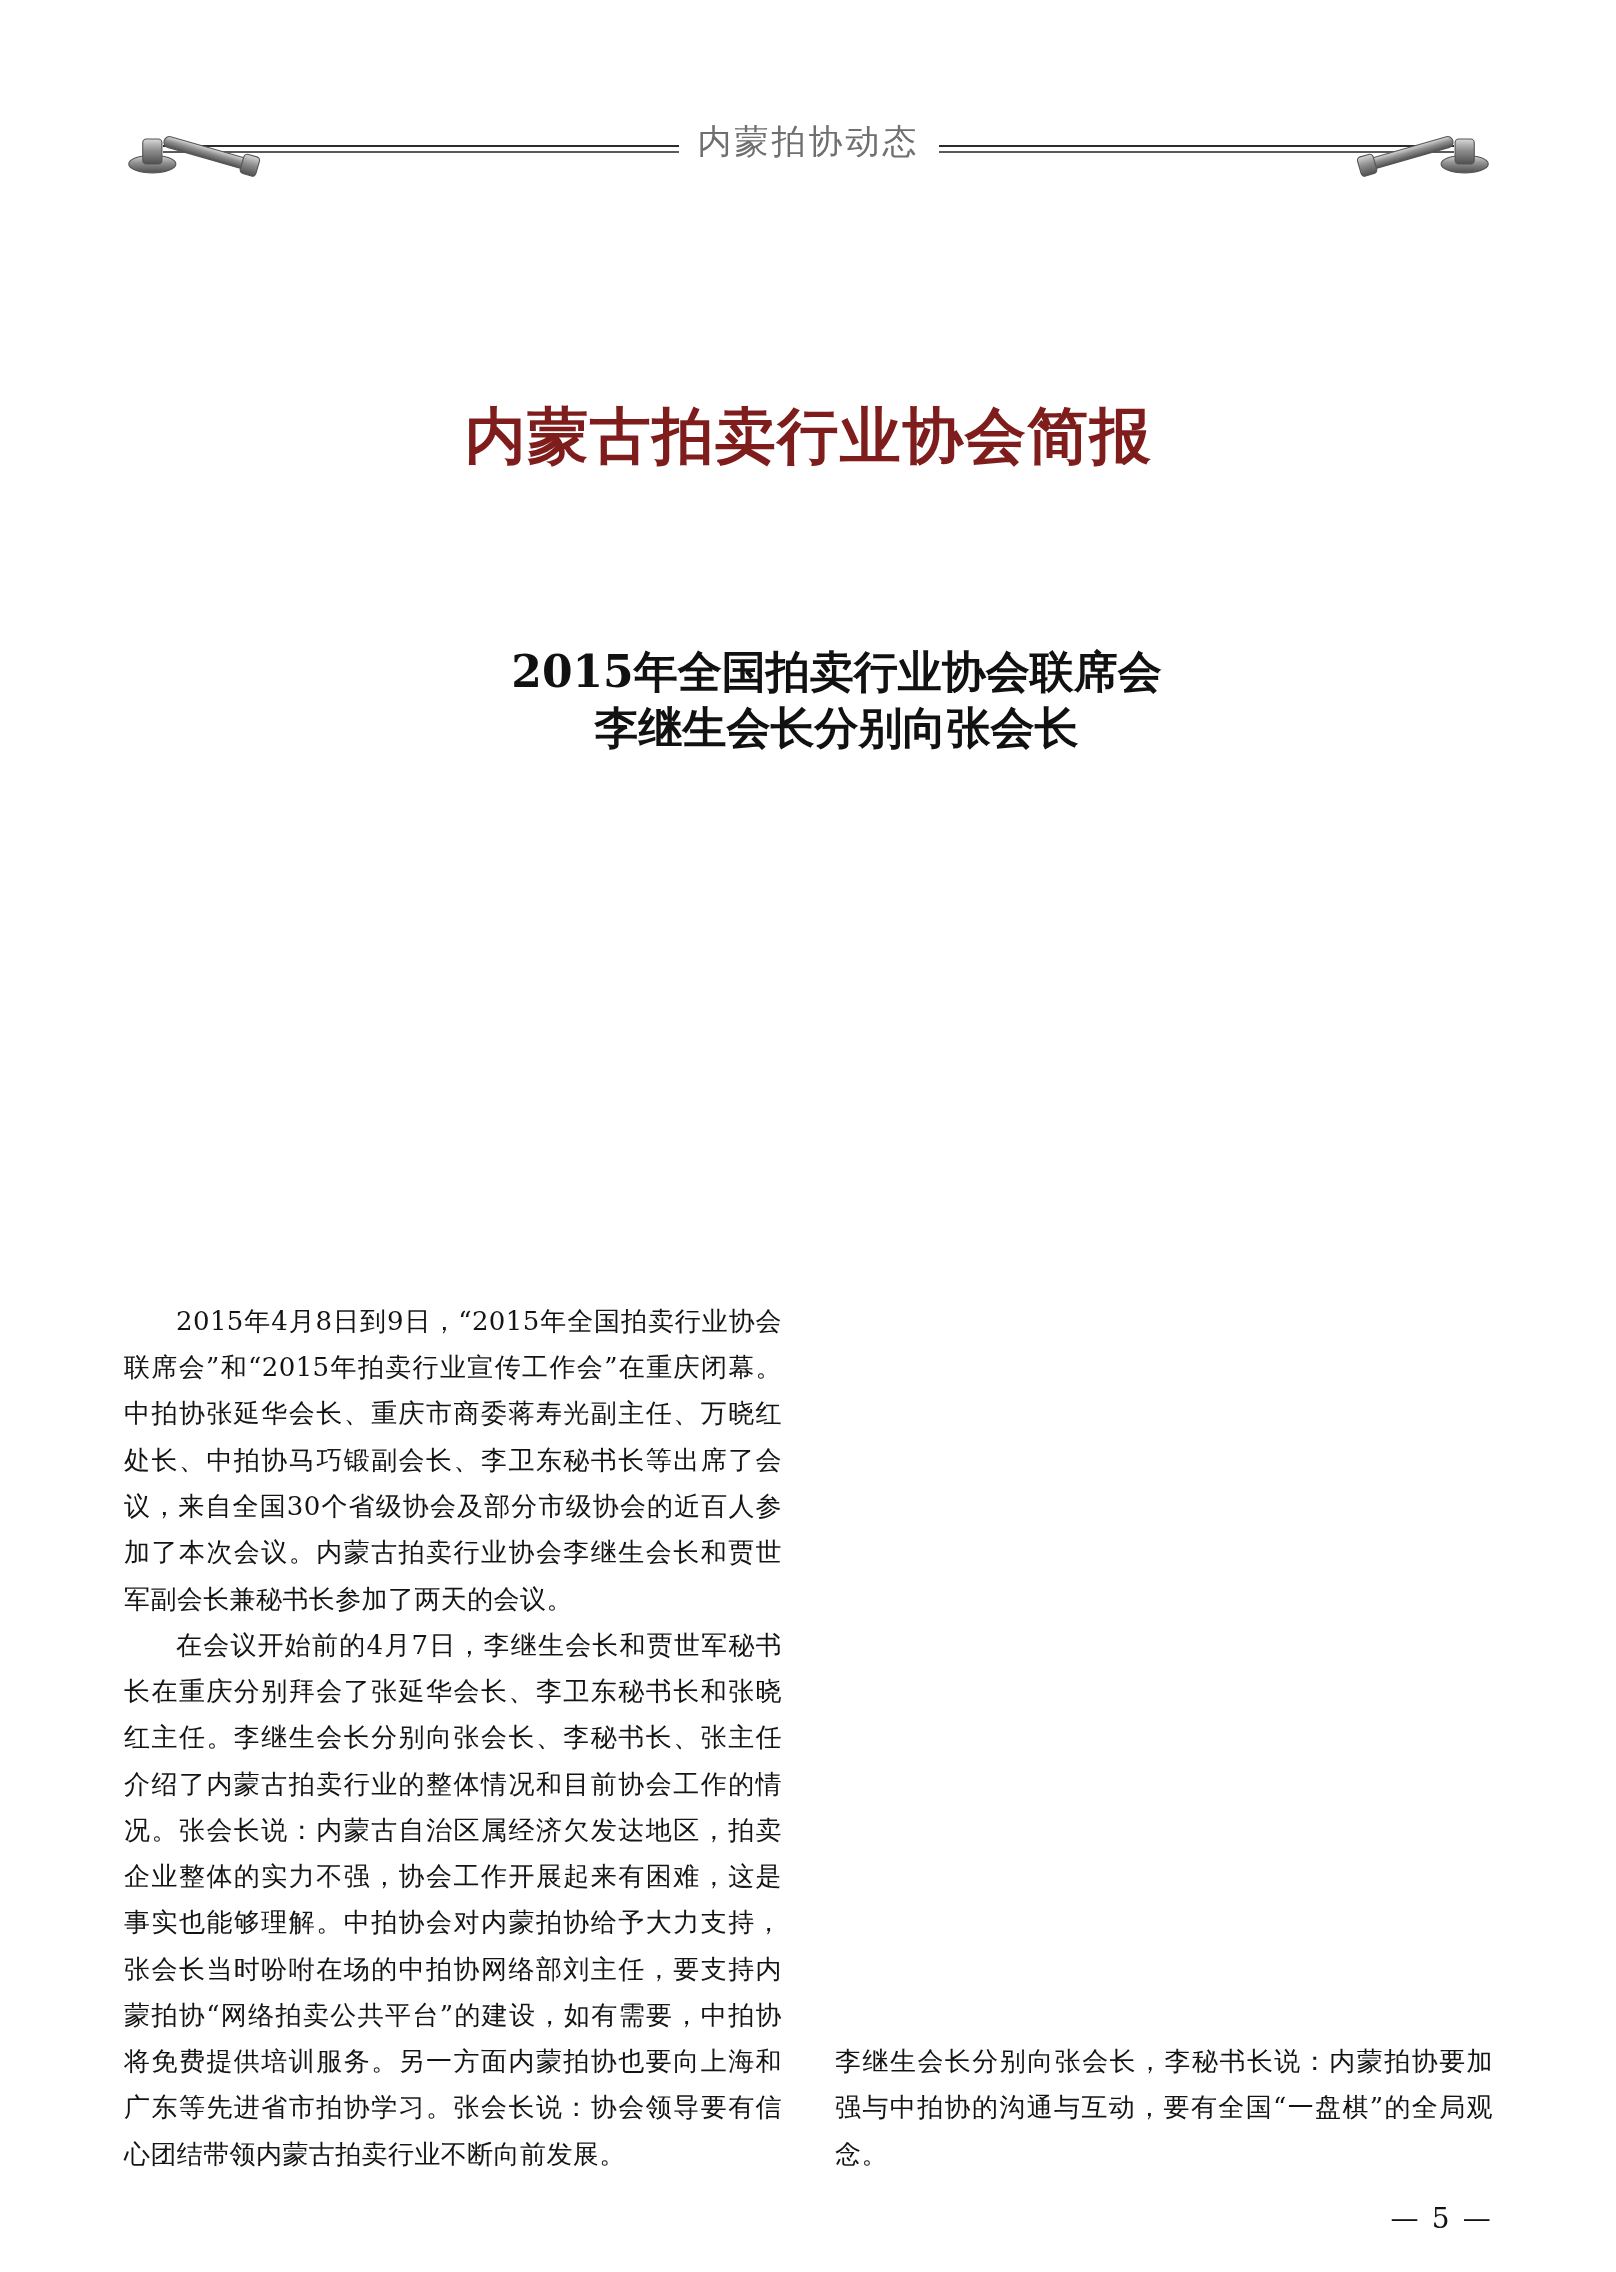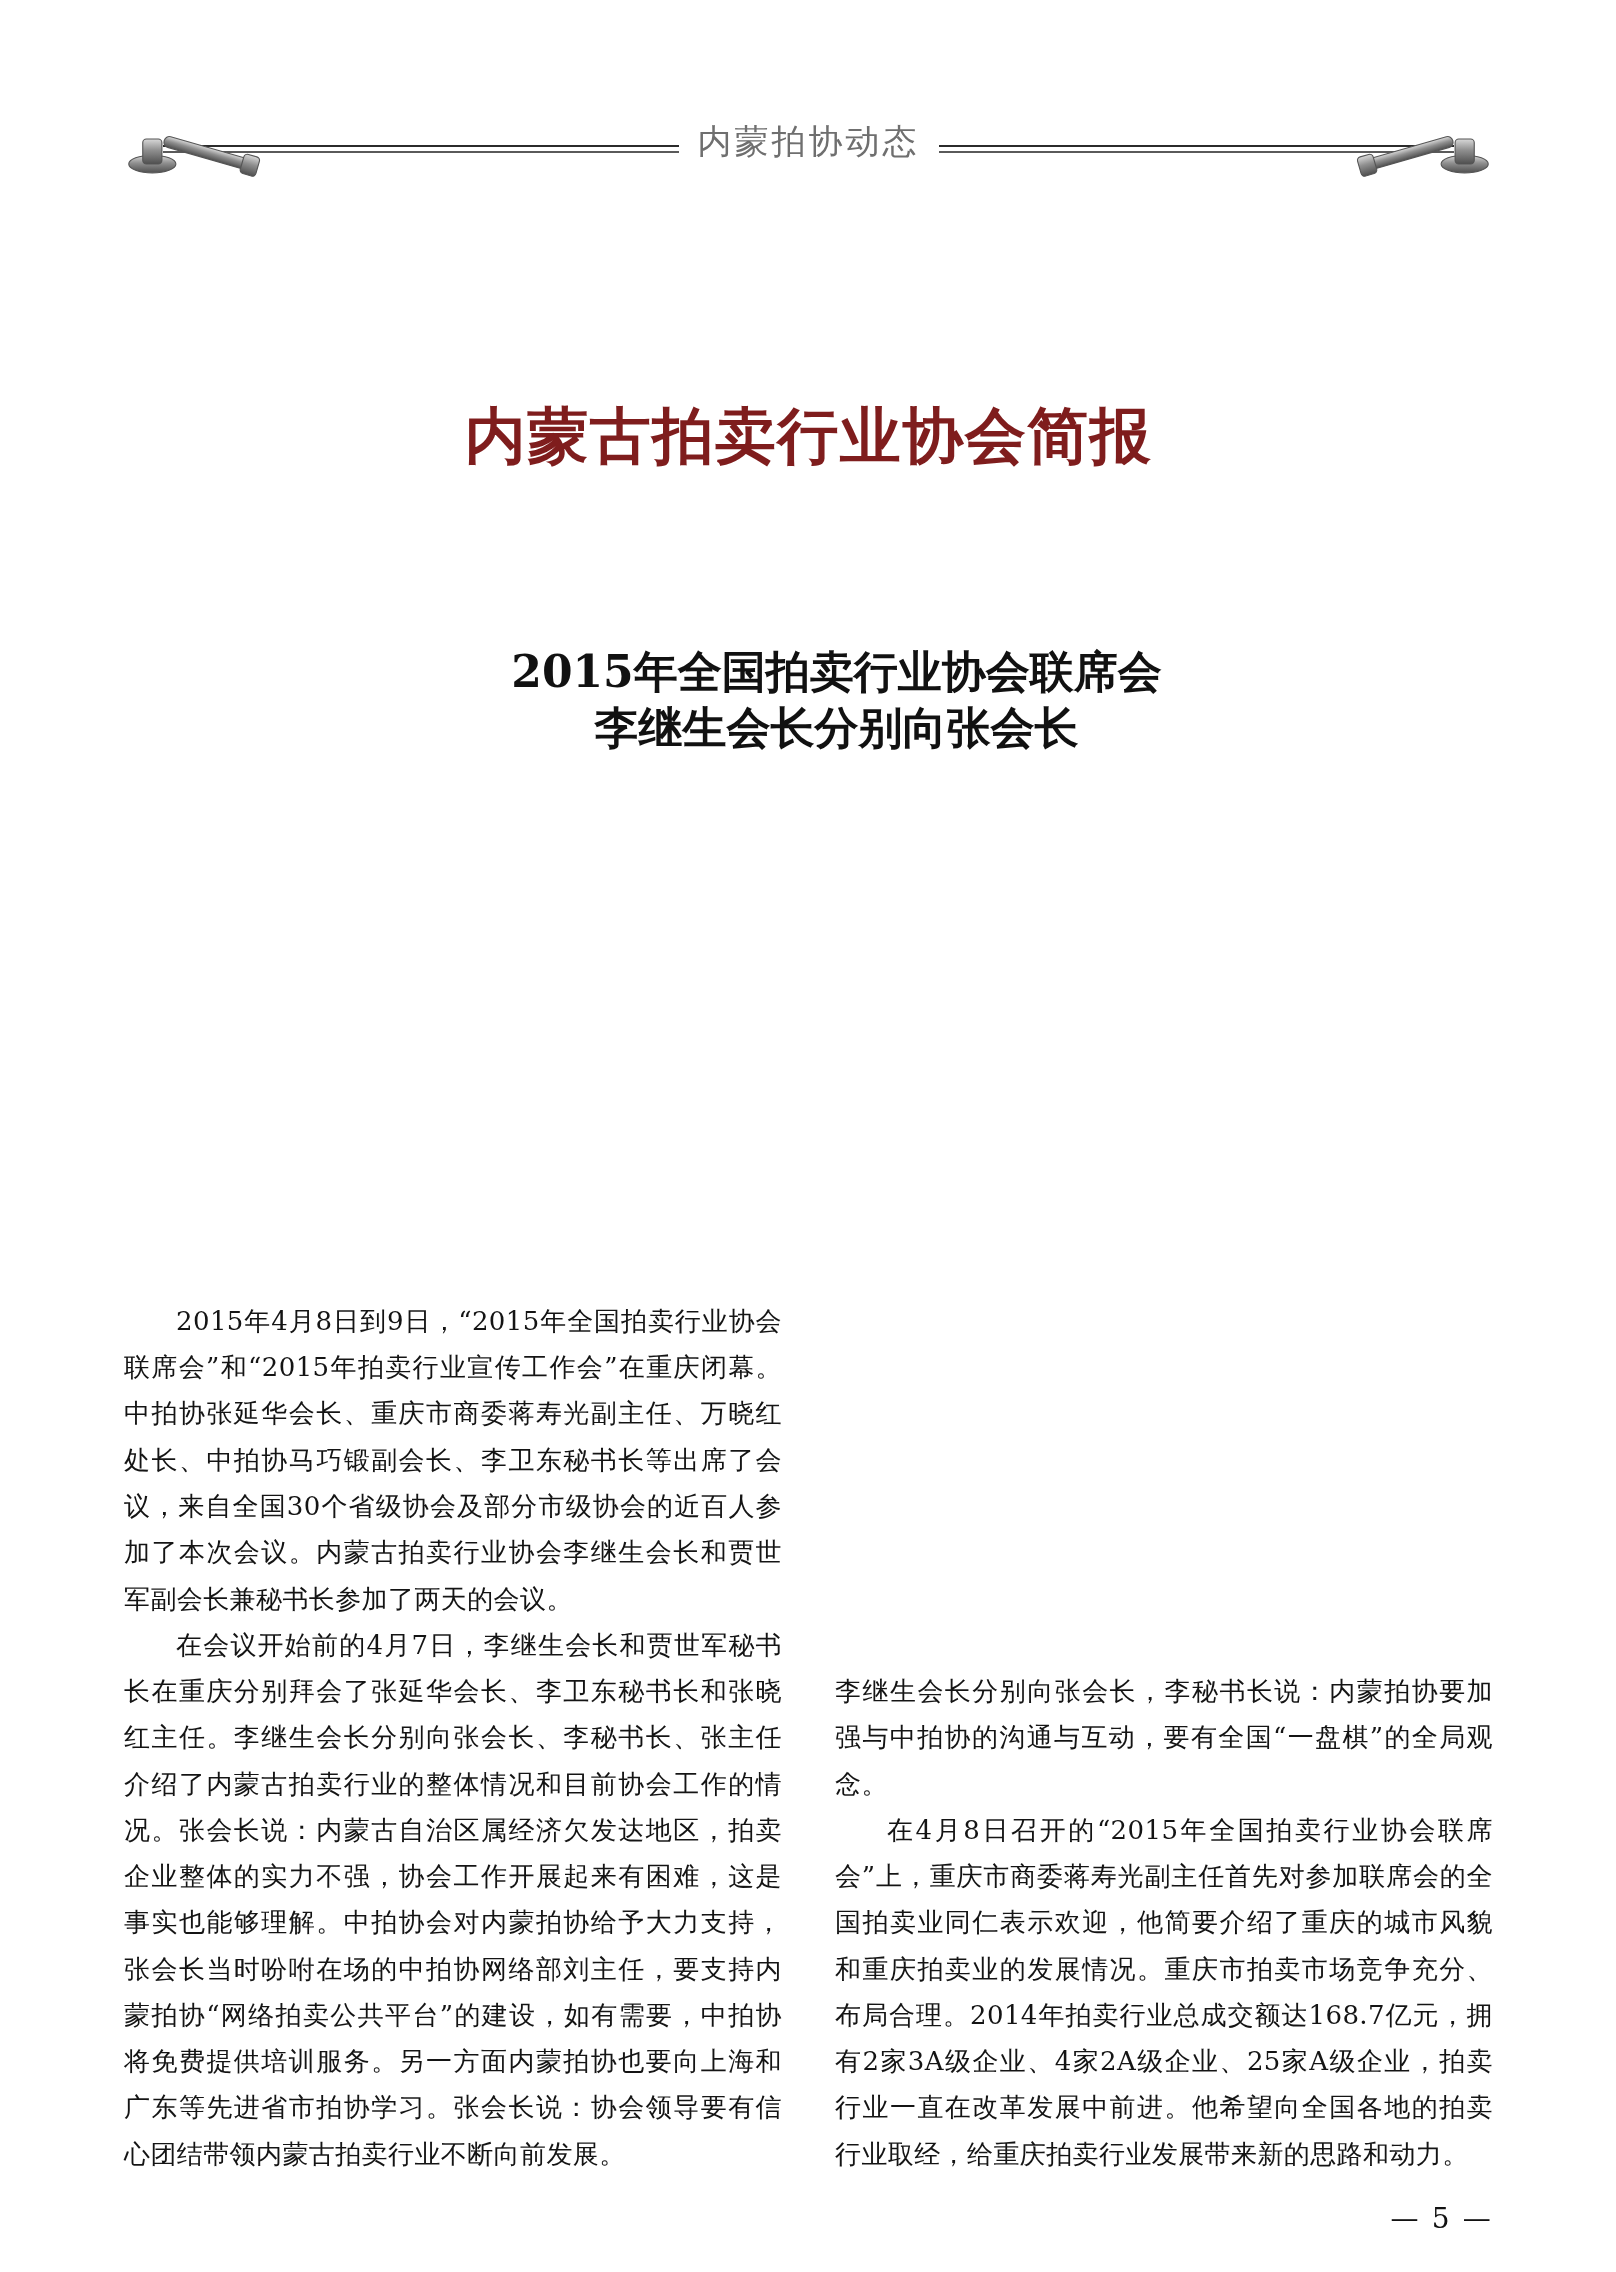--- a/index.html
+++ b/index.html
@@ -183,20 +183,19 @@
     <span class="line">李继生会长分别向张会长</span>
   </h2>
 
   <div class="body-cols">
     <div class="col">
       <p>2015年4月8日到9日，“2015年全国拍卖行业协会联席会”和“2015年拍卖行业宣传工作会”在重庆闭幕。中拍协张延华会长、重庆市商委蒋寿光副主任、万晓红处长、中拍协马巧锻副会长、李卫东秘书长等出席了会议，来自全国30个省级协会及部分市级协会的近百人参加了本次会议。内蒙古拍卖行业协会李继生会长和贾世军副会长兼秘书长参加了两天的会议。</p>
       <p>在会议开始前的4月7日，李继生会长和贾世军秘书长在重庆分别拜会了张延华会长、李卫东秘书长和张晓红主任。李继生会长分别向张会长、李秘书长、张主任介绍了内蒙古拍卖行业的整体情况和目前协会工作的情况。张会长说：内蒙古自治区属经济欠发达地区，拍卖企业整体的实力不强，协会工作开展起来有困难，这是事实也能够理解。中拍协会对内蒙拍协给予大力支持，张会长当时吩咐在场的中拍协网络部刘主任，要支持内蒙拍协“网络拍卖公共平台”的建设，如有需要，中拍协将免费提供培训服务。另一方面内蒙拍协也要向上海和广东等先进省市拍协学习。张会长说：协会领导要有信心团结带领内蒙古拍卖行业不断向前发展。</p>
     </div>
     <div class="col">
       <p class="noindent">李继生会长分别向张会长，李秘书长说：内蒙拍协要加强与中拍协的沟通与互动，要有全国“一盘棋”的全局观念。</p>
-      <p>在4月8日召开的“2015年全国拍卖行业协会联席会”上，重庆市商委蒋寿光副主任首先对参加联席会的全国拍卖业同仁表示欢迎，他简要介绍了重庆的城市风貌和重庆拍卖业的发展情况。重庆市拍卖市场竞争充分、布局合理。2014年拍卖行业总成交额达168.7亿元，拥有2家3A级企业、4家2A级企业、25家A级企业，拍卖行业一直在改革发展中前进。他希望向全国各地的拍卖行业取经，给重庆拍卖行业发展带来新的思路和动力。</p>
     </div>
   </div>
 
   <div class="page-number">— 5 —</div>
 
 </div>
 
 
 </body></html>

